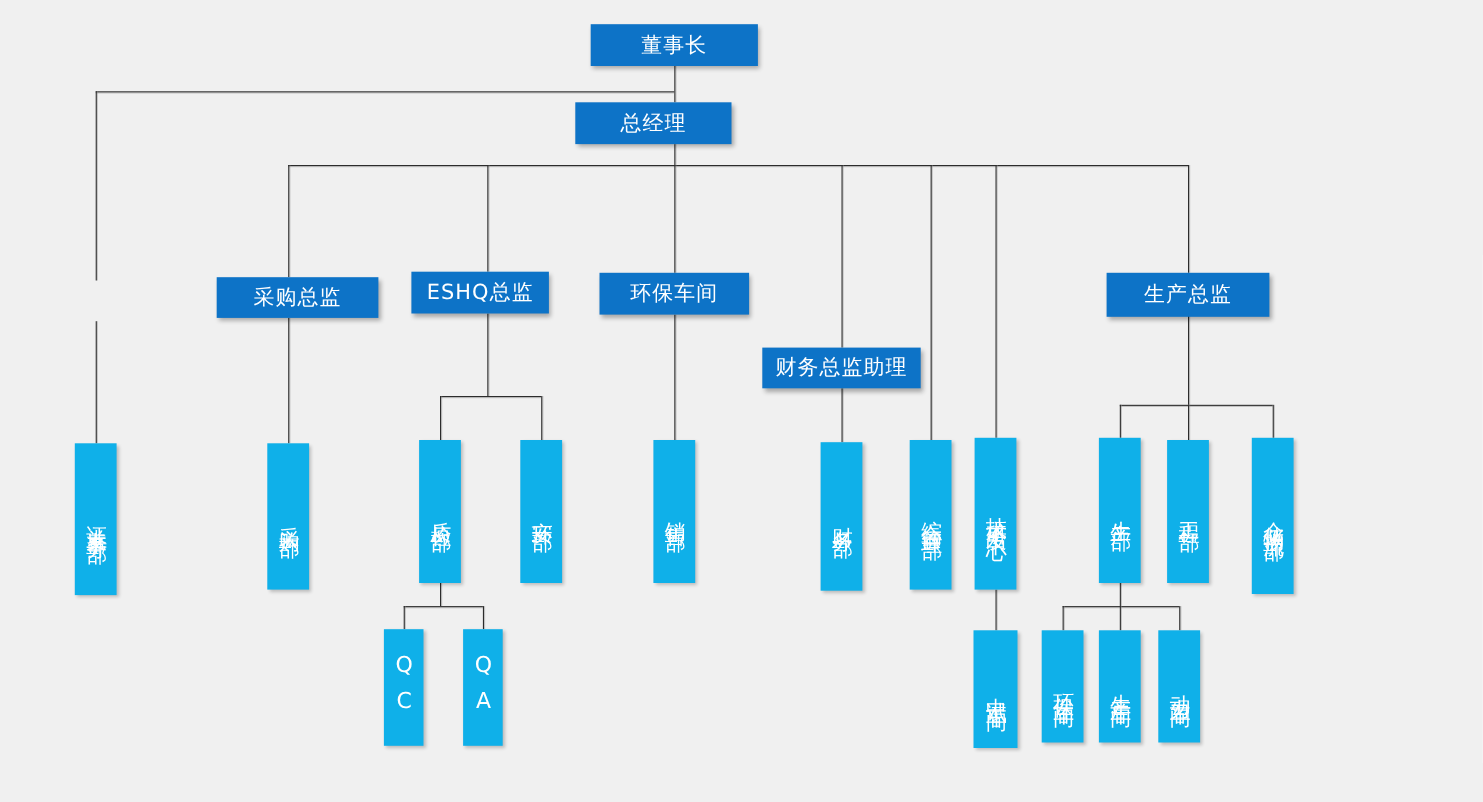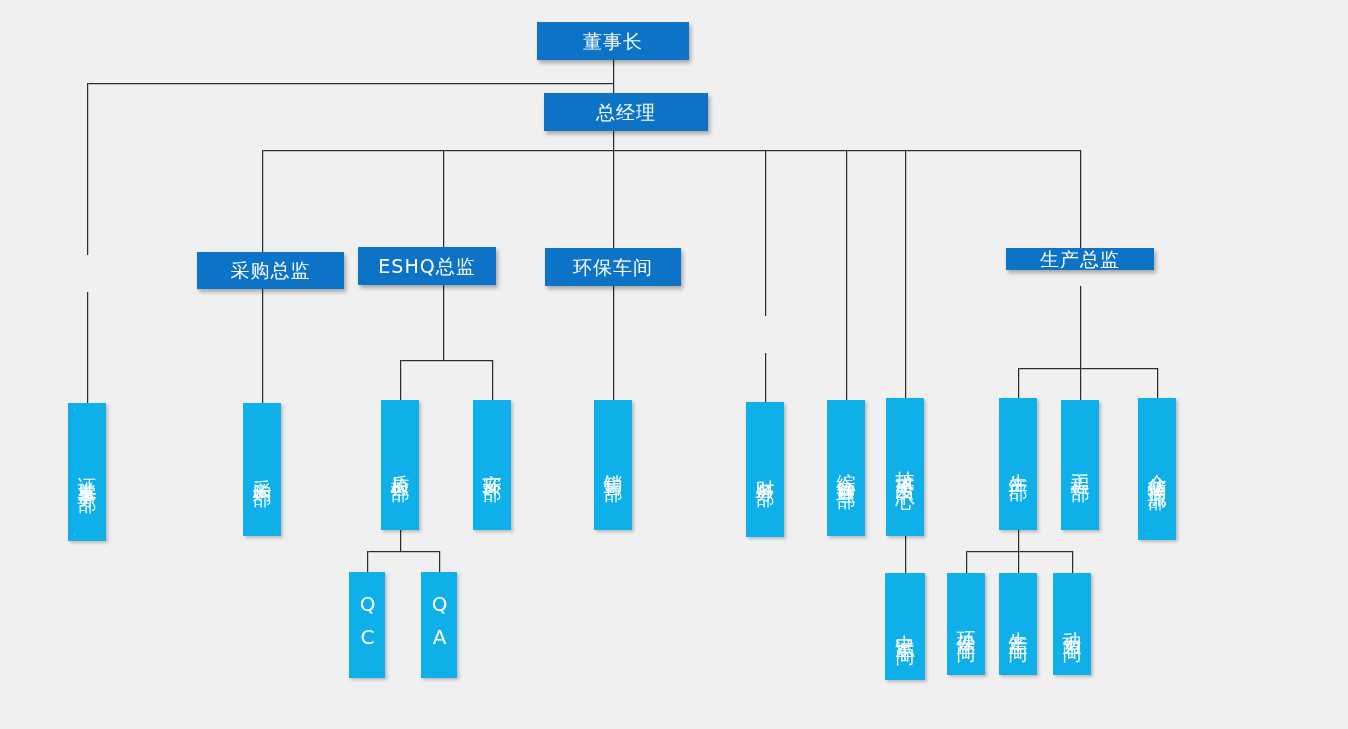--- a/index.html
+++ b/index.html
@@ -67,25 +67,26 @@
 
   <i class="vl" style="left:905px;top:536px;height:37px"></i>
 
   <i class="vl" style="left:1018px;top:530px;height:21px"></i>
   <i class="hl" style="left:966px;top:551px;width:106px"></i>
   <i class="vl" style="left:966px;top:551px;height:22px"></i>
   <i class="vl" style="left:1018px;top:551px;height:22px"></i>
   <i class="vl" style="left:1072px;top:551px;height:22px"></i>
 
   <div class="hbox" style="left:537px;top:22px;width:152px;height:38px">董事长</div>
-  <div class="hbox" style="left:544px;top:93px;width:164px;height:38px">总经理</div>
+  <div class="hbox" style="left:523px;top:93px;width:142px;height:38px">总经理</div>
   <div class="hbox" style="left:197px;top:252px;width:147px;height:37px">采购总监</div>
-  <div class="hbox" style="left:358px;top:247px;width:138px;height:38px">ESHQ总监</div>
+  <div class="hbox" style="left:374px;top:247px;width:125px;height:38px">ESHQ总监</div>
   <div class="hbox" style="left:545px;top:248px;width:136px;height:38px">环保车间</div>
-  <div class="hbox" style="left:1006px;top:248px;width:148px;height:22px">生产总监</div>
+  <div class="hbox" style="left:693px;top:316px;width:144px;height:37px">财务总监助理</div>
+  <div class="hbox" style="left:1006px;top:248px;width:148px;height:40px">生产总监</div>
 
   <div class="vbox" style="left:68px;top:403px;width:38px;height:138px">证券事务部</div>
   <div class="vbox" style="left:243px;top:403px;width:38px;height:133px">采购部</div>
   <div class="vbox" style="left:381px;top:400px;width:38px;height:130px">质检部</div>
   <div class="vbox" style="left:473px;top:400px;width:38px;height:130px">安环部</div>
   <div class="vbox" style="left:594px;top:400px;width:38px;height:130px">销售部</div>
   <div class="vbox" style="left:746px;top:402px;width:38px;height:135px">财务部</div>
   <div class="vbox" style="left:827px;top:400px;width:38px;height:136px">综合管理部</div>
   <div class="vbox" style="left:886px;top:398px;width:38px;height:138px">技术研发中心</div>
   <div class="vbox" style="left:999px;top:398px;width:38px;height:132px">生产部</div>

